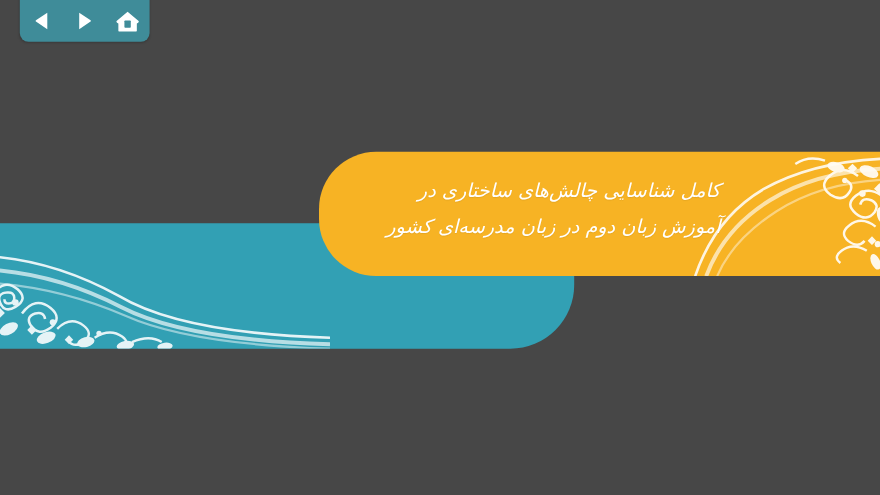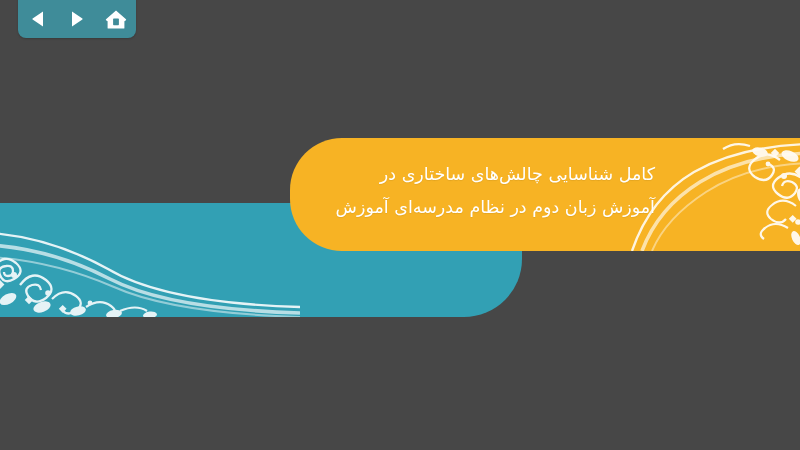--- a/index.html
+++ b/index.html
@@ -9,20 +9,21 @@
   }
   body {
     font-family: "DejaVu Sans", sans-serif;
   }
   #slide {
     position: relative;
     width: 800px;
     height: 450px;
     overflow: hidden;
     background: #474747;
+    font-style: italic;
   }
 
   
   #nav-bar {
     position: absolute;
     left: 18px;
     top: -12px;
     width: 118px;
     height: 50px;
     background: #3f8c99;
@@ -183,18 +184,18 @@
         <rect x="152" y="12" width="6" height="6" transform="rotate(45 155 15)"></rect>
         <rect x="170" y="78" width="5.5" height="5.5" transform="rotate(45 172.7 80.7)"></rect>
         <circle cx="164" cy="38" r="3"></circle>
         <circle cx="178" cy="84" r="2.8"></circle>
         <circle cx="148" cy="26" r="2.4"></circle>
       </g>
     </svg>
 
     <div id="title-block">
       <span class="title-line">کامل شناسایی چالش‌های ساختاری در</span>
-      <span class="title-line">آموزش زبان دوم در نظام مدرسه‌ای آموزش</span>
+      <span class="title-line">آموزش زبان دوم در زبان مدرسه‌ای کشور</span>
     </div>
 
   </div>
 
 </div>
 
 </body></html>

